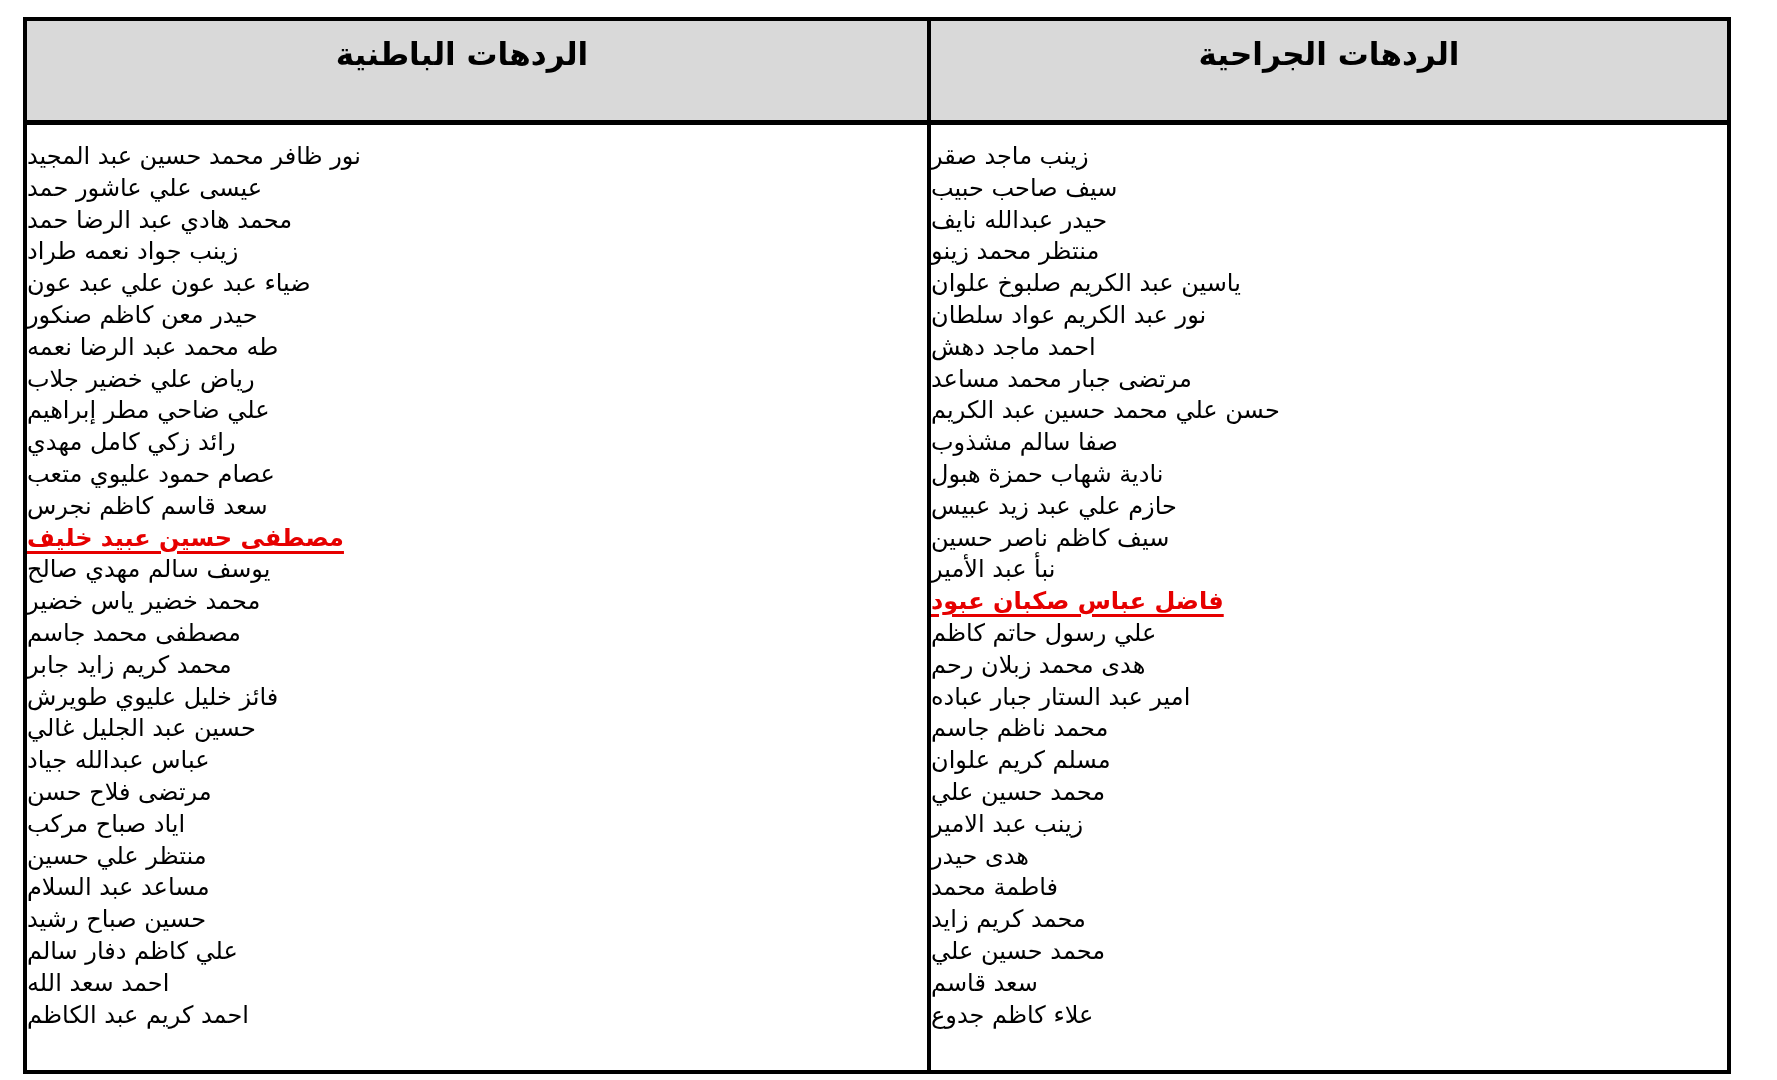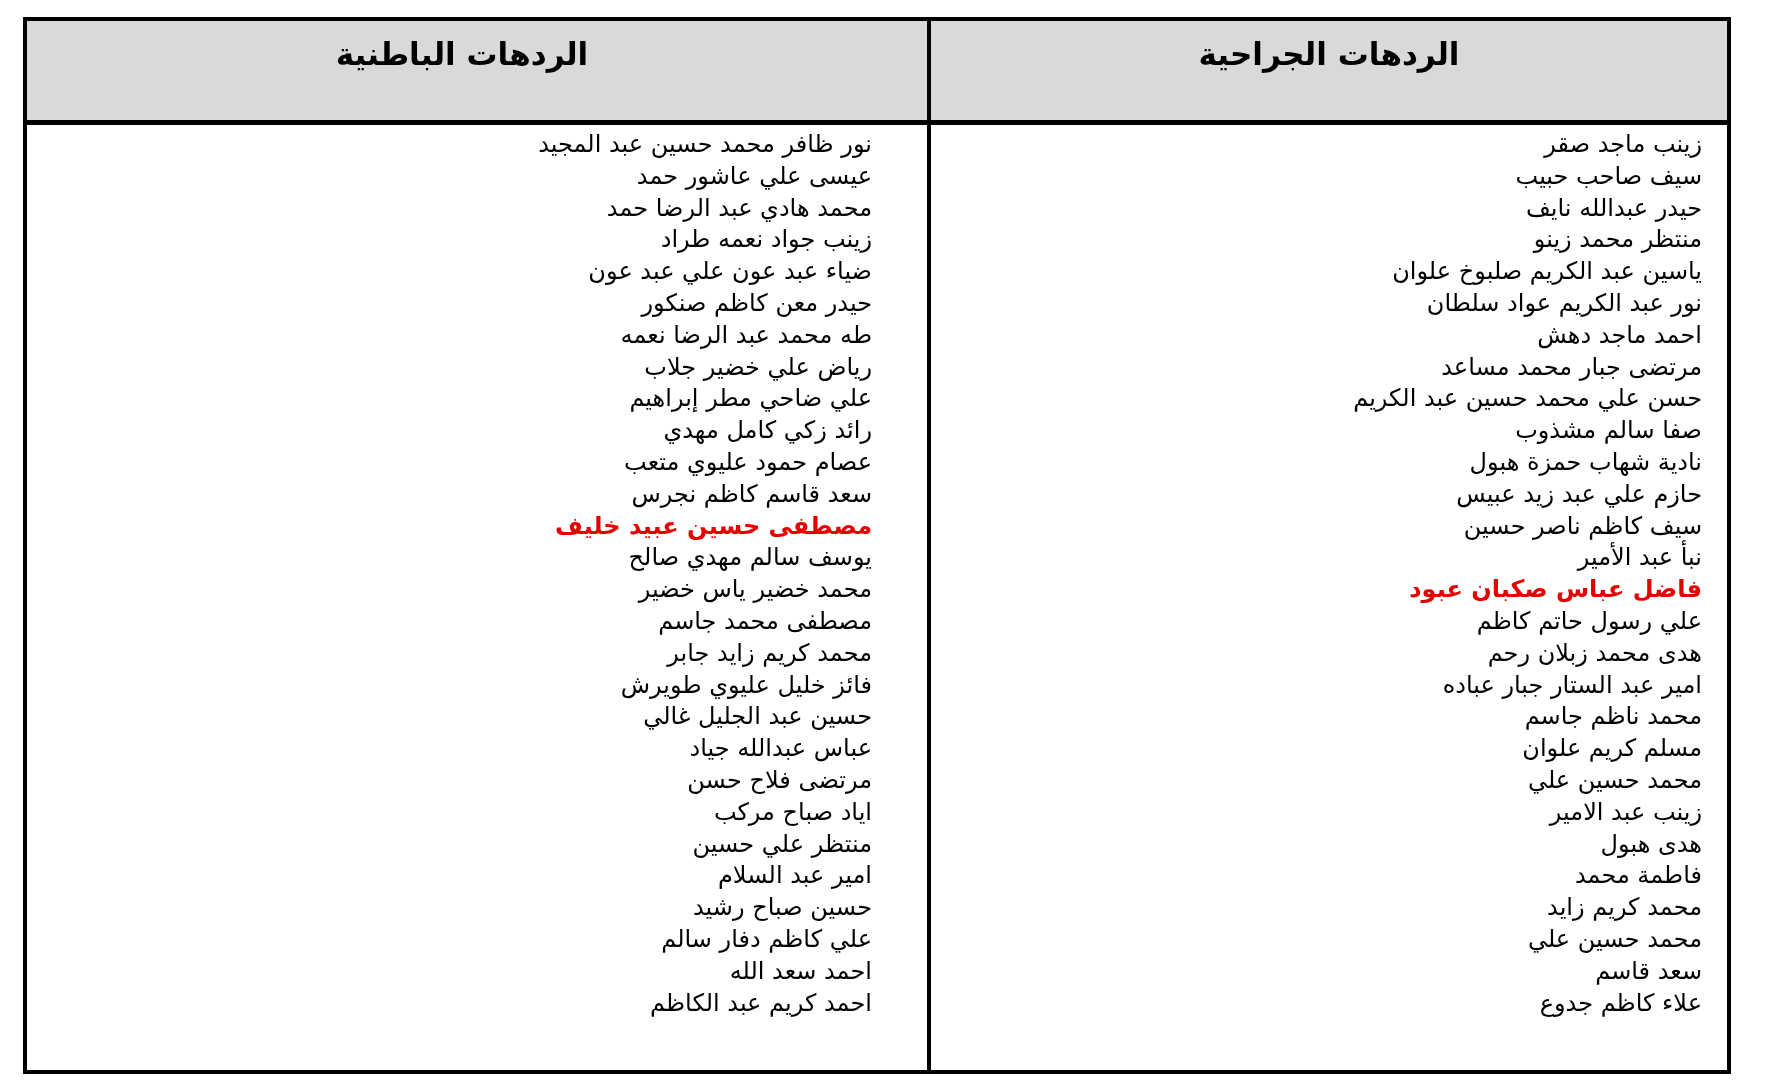--- a/index.html
+++ b/index.html
@@ -47,33 +47,34 @@
   .body-row {
     flex: 1 1 auto;
     display: grid;
     grid-template-columns: 830px 1fr;
   }
   .cell-first {
     border-inline-end: 4px solid var(--border-color, #000);
     margin-left: 30px;
   }
   .body-cell {
-    padding-top: 4px;
+    padding-top: 16px;
     padding-inline-start: 25px;
-    text-align: right;
+    text-align: left;
   }
   .name {
     font-size: 24px;
     line-height: 31.8px;
     white-space: nowrap;
     color: #000;
   }
   .name.highlight {
     color: var(--hl, #e60000);
     font-weight: bold;
+    text-decoration: underline;
     text-decoration-thickness: 3px;
     text-underline-offset: 5px;
   }
 </style>
 </head>
 <body>
 
 <div class="page">
   <div class="ward-table">
     <div class="header-row">
@@ -97,21 +98,21 @@
           <div class="name">سيف كاظم ناصر حسين</div>
           <div class="name">نبأ عبد الأمير</div>
           <div class="name highlight">فاضل عباس صكبان عبود</div>
           <div class="name">علي رسول حاتم كاظم</div>
           <div class="name">هدى محمد زبلان رحم</div>
           <div class="name">امير عبد الستار جبار عباده</div>
           <div class="name">محمد ناظم جاسم</div>
           <div class="name">مسلم كريم علوان</div>
           <div class="name">محمد حسين علي</div>
           <div class="name">زينب عبد الامير</div>
-          <div class="name">هدى هبول</div>
+          <div class="name">هدى حيدر</div>
           <div class="name">فاطمة محمد</div>
           <div class="name">محمد كريم زايد</div>
           <div class="name">محمد حسين علي</div>
           <div class="name">سعد قاسم</div>
           <div class="name">علاء كاظم جدوع</div>
         </div>
       <div class="body-cell" id="col-1">
           <div class="name">نور ظافر محمد حسين عبد المجيد</div>
           <div class="name">عيسى علي عاشور حمد</div>
           <div class="name">محمد هادي عبد الرضا حمد</div>
@@ -128,21 +129,21 @@
           <div class="name">يوسف سالم مهدي صالح</div>
           <div class="name">محمد خضير ياس خضير</div>
           <div class="name">مصطفى محمد جاسم</div>
           <div class="name">محمد كريم زايد جابر</div>
           <div class="name">فائز خليل عليوي طويرش</div>
           <div class="name">حسين عبد الجليل غالي</div>
           <div class="name">عباس عبدالله جياد</div>
           <div class="name">مرتضى فلاح حسن</div>
           <div class="name">اياد صباح مركب</div>
           <div class="name">منتظر علي حسين</div>
-          <div class="name">امير عبد السلام</div>
+          <div class="name">مساعد عبد السلام</div>
           <div class="name">حسين صباح رشيد</div>
           <div class="name">علي كاظم دفار سالم</div>
           <div class="name">احمد سعد الله</div>
           <div class="name">احمد كريم عبد الكاظم</div>
         </div>
     </div>
   </div>
 </div>
 
 </body></html>

